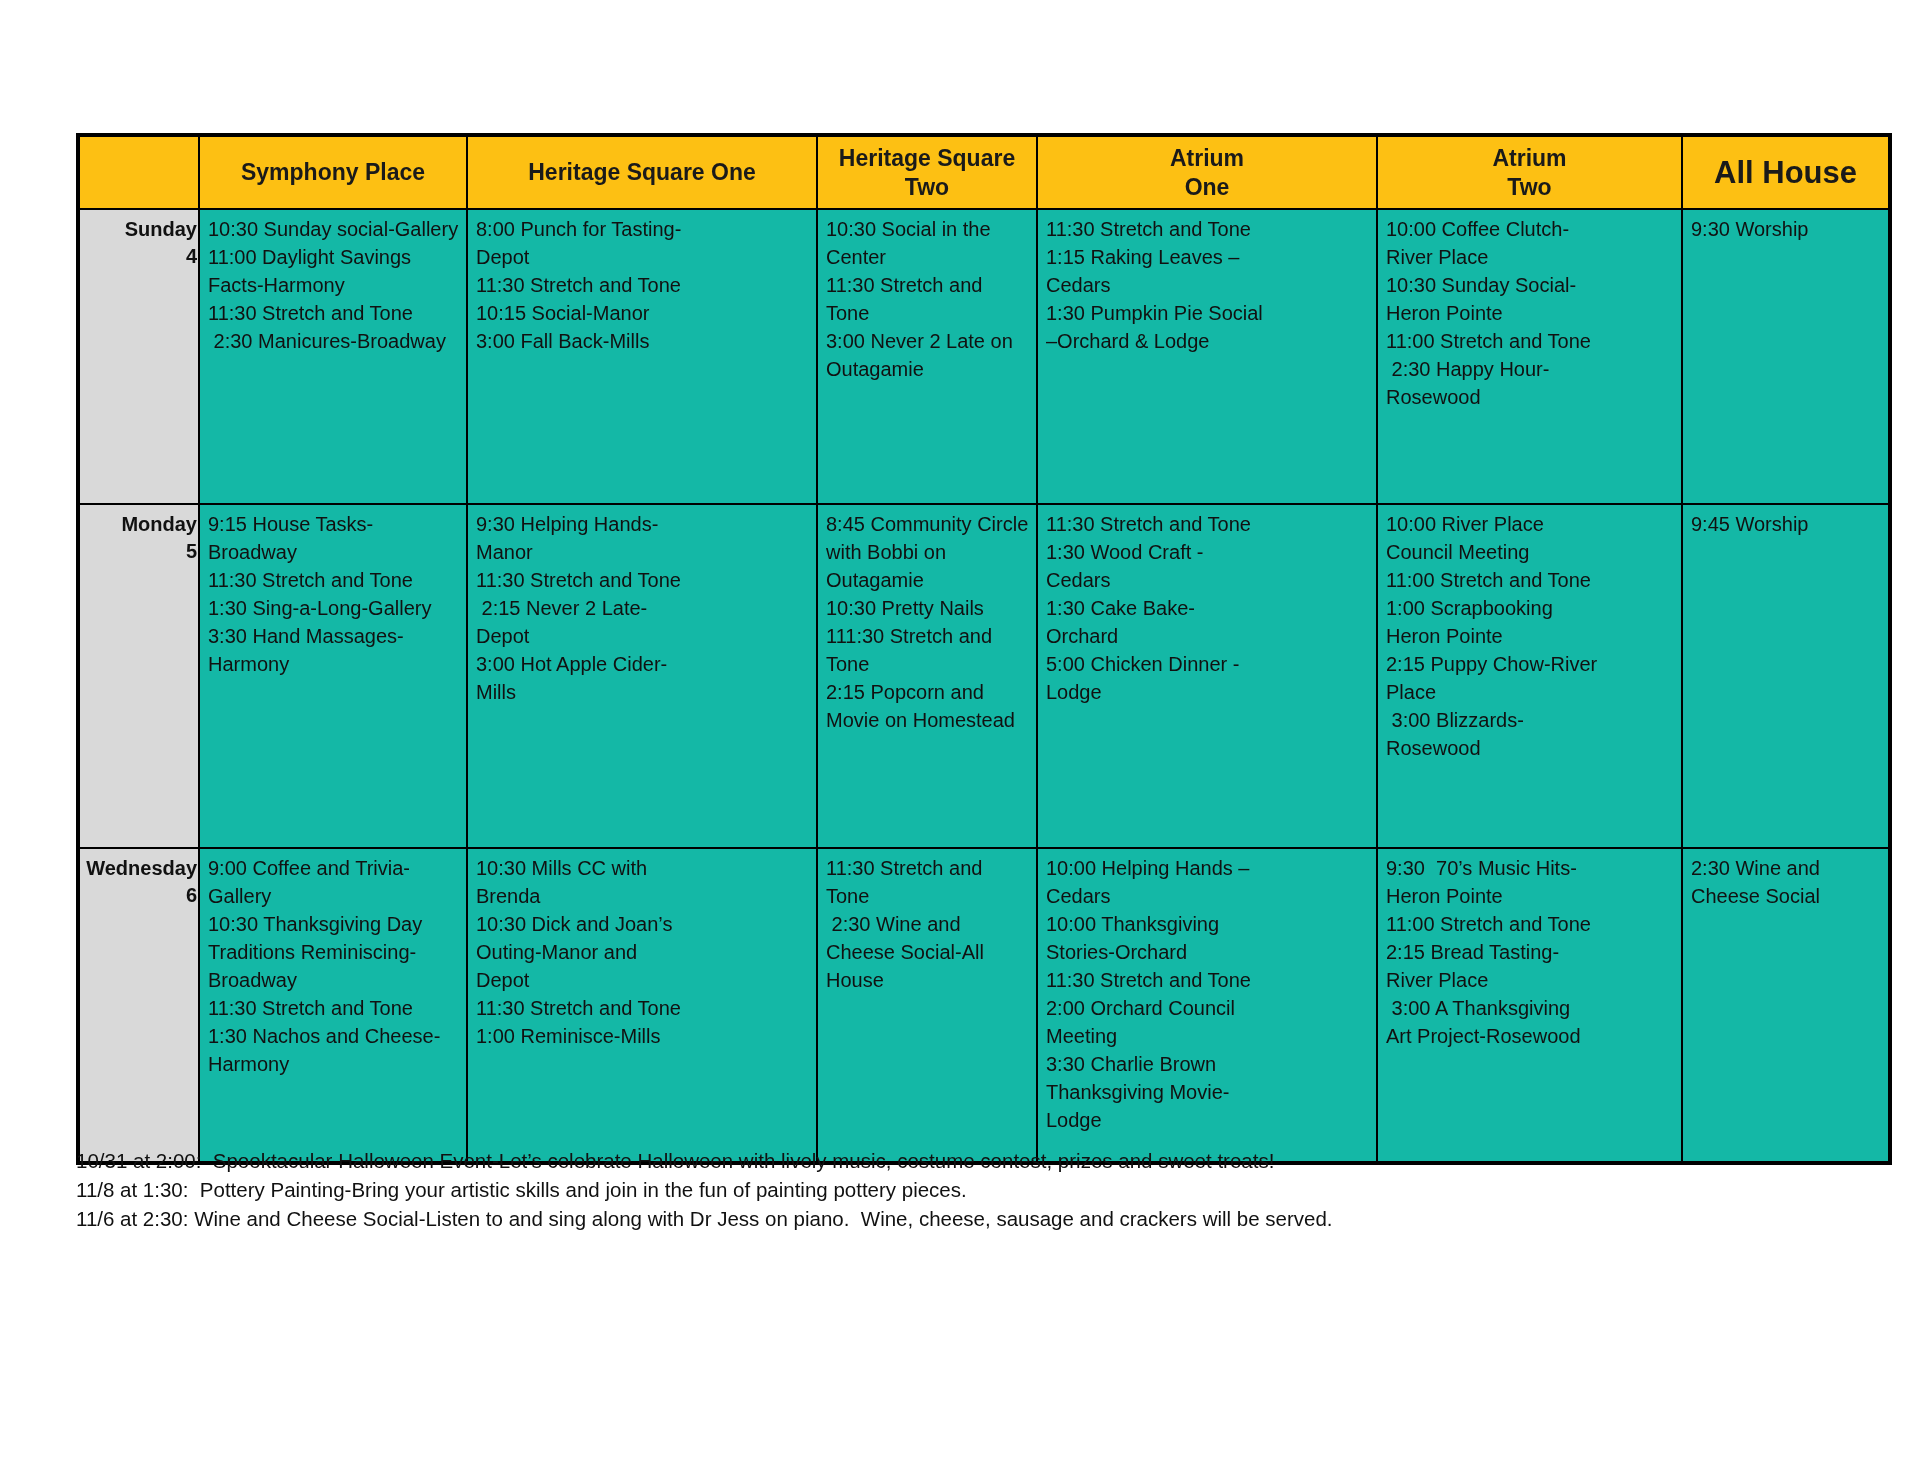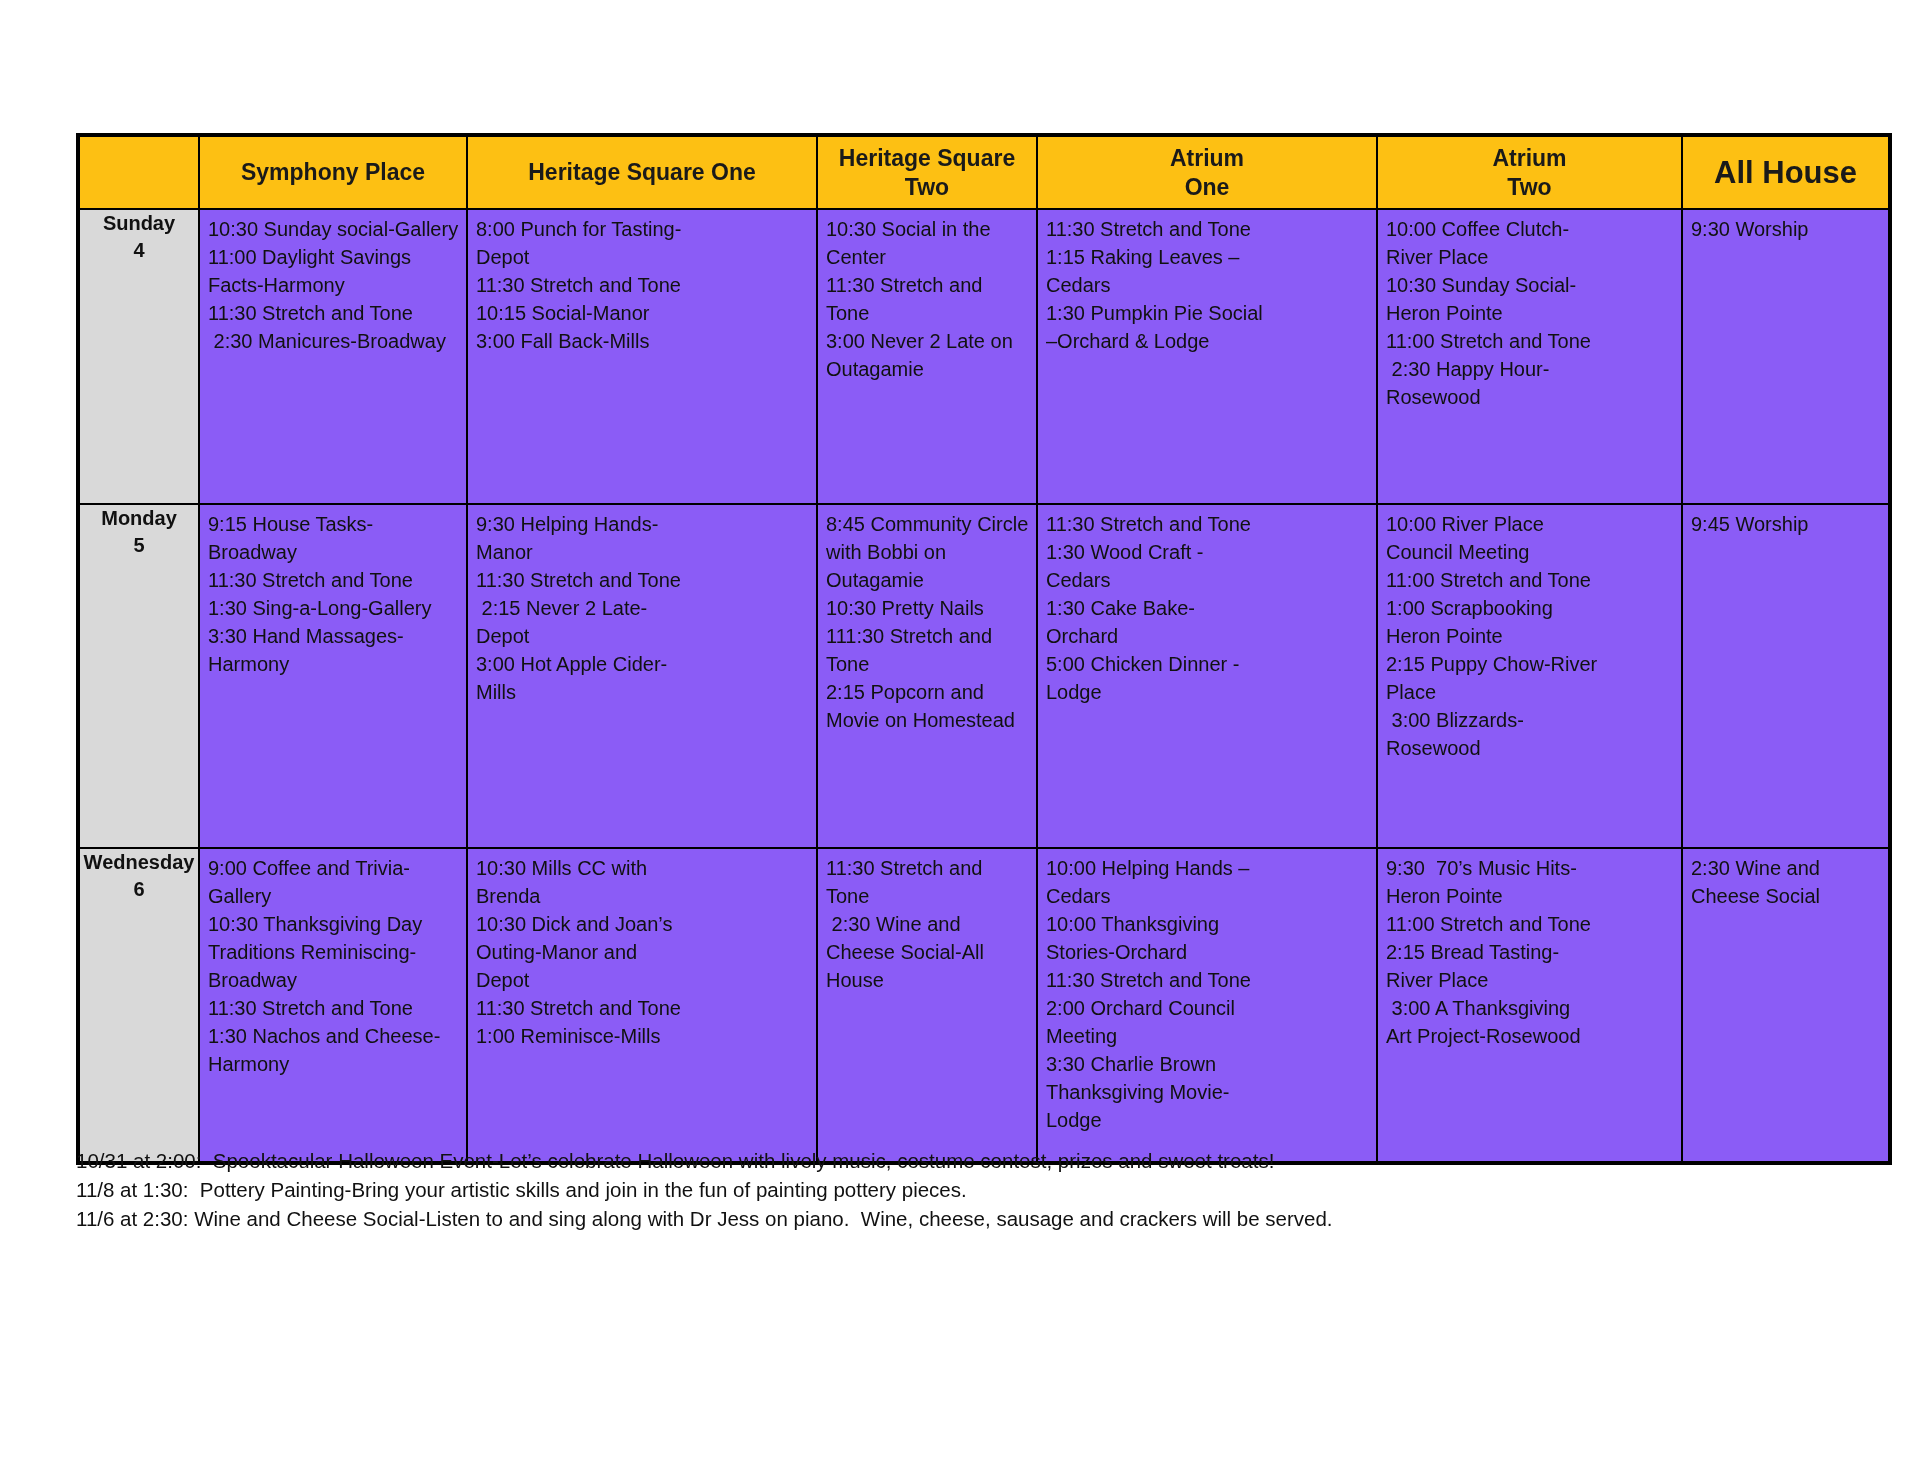--- a/index.html
+++ b/index.html
@@ -16,24 +16,24 @@
   col.c0{width:121px;} col.c1{width:268px;} col.c2{width:350px;}
   col.c3{width:220px;} col.c4{width:340px;} col.c5{width:305px;} col.c6{width:208px;}
   th,td{border:2px solid #000000;vertical-align:top;overflow:hidden;}
   thead th{
     background:#FDC013;color:#1a1a1a;font-weight:bold;font-size:23px;line-height:29px;
     text-align:center;vertical-align:middle;white-space:pre-line;height:67px;padding:2px 4px;
   }
   thead th.allhouse{font-size:31px;}
   tr.row-0{height:295px;} tr.row-1{height:344px;} tr.row-2{height:315px;}
   td.day-cell{
-    background:#D9D9D9;text-align:center;font-weight:bold;font-size:20px;line-height:27px;
-    padding-top:0;
-  }
-  td.sched{background:#8b5cf6;padding:5px 2px 4px 8px;font-size:20px;line-height:28px;}
+    background:#D9D9D9;text-align:right;font-weight:bold;font-size:20px;line-height:27px;
+    padding-top:6px;
+  }
+  td.sched{background:#14b8a6;padding:5px 2px 4px 8px;font-size:20px;line-height:28px;}
   td.sched .line{white-space:pre-wrap;}
   .day-name,.day-date{white-space:pre;}
   .footnotes{
     position:absolute;left:76px;top:1098px;width:1812px;
     font-size:20.5px;line-height:29px;
   }
   .footnotes .fn{white-space:pre-wrap;}
 </style>
 </head>
 <body>

